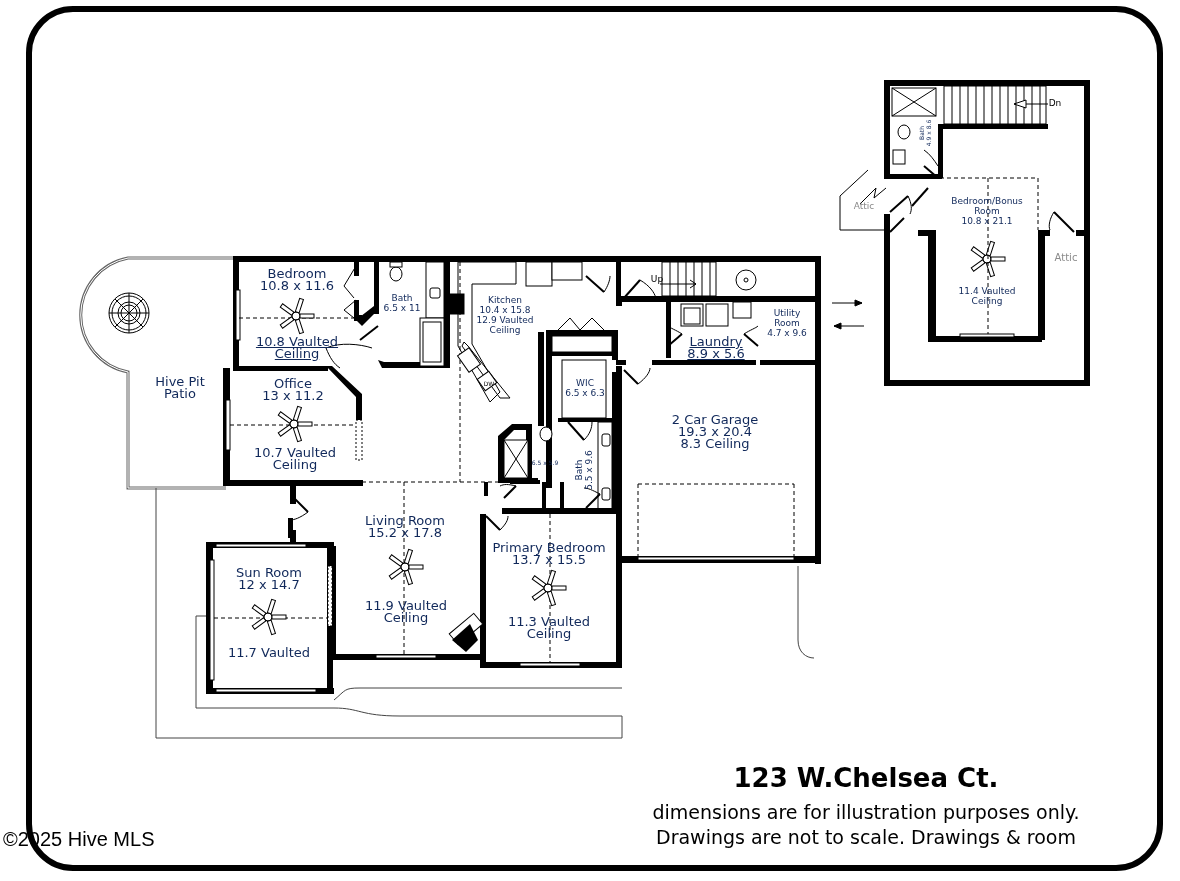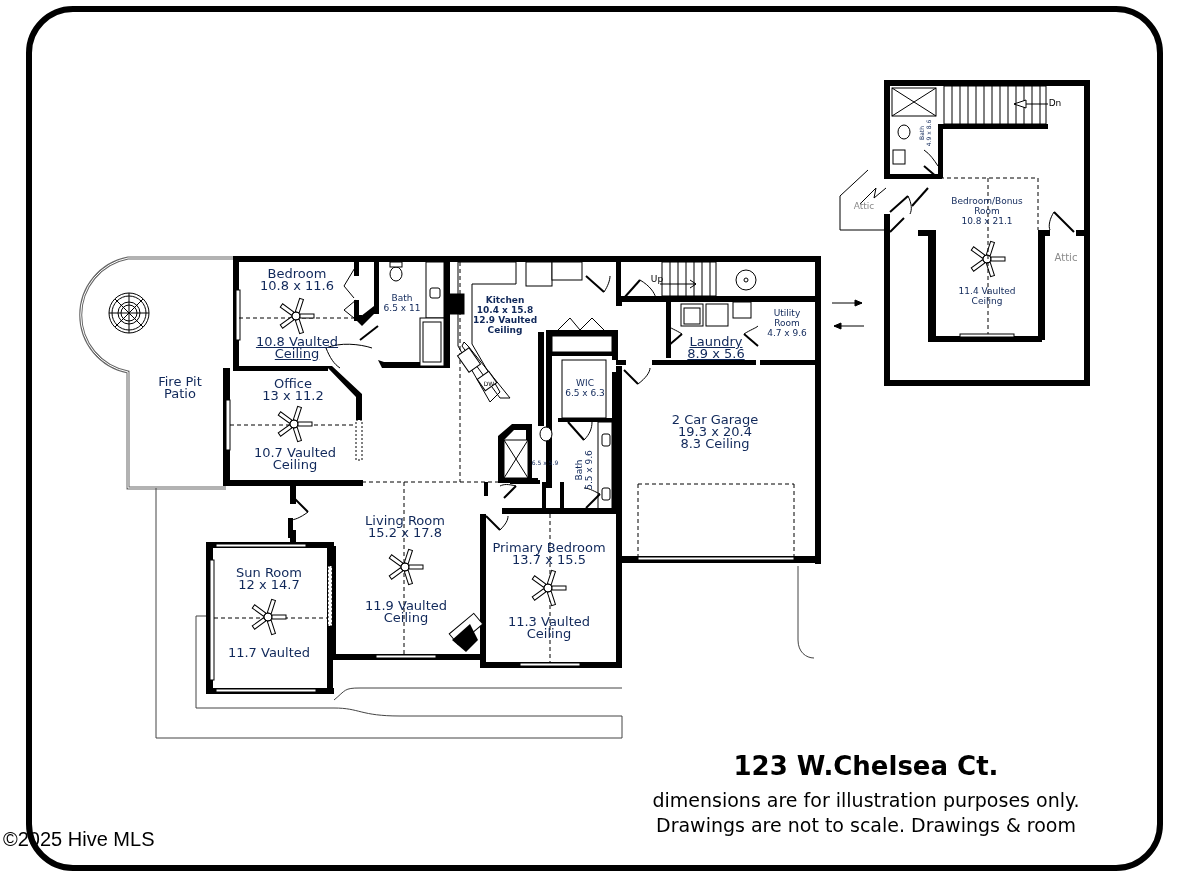--- a/index.html
+++ b/index.html
@@ -3,21 +3,21 @@
   <meta charset="utf-8">
   <style>
     html, body { margin: 0; padding: 0; background: #ffffff; }
     body { width: 1180px; height: 881px; position: relative; overflow: hidden; font-family: "DejaVu Sans", sans-serif; }
     #canvas { position: absolute; left: 0; top: 0; width: 1180px; height: 881px; }
     .room-label { position: absolute; text-align: center; color: #10285a; font-family: "DejaVu Sans", sans-serif; font-size: 13px; line-height: 12px; white-space: nowrap; transform: translateX(-50%); }
     .room-label.small { font-size: 9px; line-height: 10px; }
     .room-label.tiny { font-size: 6px; line-height: 7px; }
     .room-label.gray { color: #8a8a8a; font-size: 10px; }
     .title-block { position: absolute; left: 600px; top: 750px; width: 532px; text-align: center; }
-    .title { font-family: "DejaVu Sans", sans-serif; font-weight: bold; font-size: 26px; color: #000; line-height: 32px; }
+    .title { font-family: "DejaVu Sans", sans-serif; font-weight: bold; font-size: 26px; color: #000; line-height: 32px; margin-top: 12px; }
     .disclaimer { font-family: "DejaVu Sans", sans-serif; font-size: 19px; color: #000; line-height: 25px; margin-top: 6px; }
     .copyright { position: absolute; left: 3px; top: 828px; font-family: "Liberation Sans", sans-serif; font-size: 20px; color: #000; letter-spacing: 0px; }
   </style>
 </head>
 <body>
 
 <svg id="canvas" width="1180" height="881" viewBox="0 0 1180 881" xmlns="http://www.w3.org/2000/svg">
 
   <rect x="29" y="9" width="1131" height="859" rx="44" ry="44" fill="none" stroke="#000" stroke-width="6"></rect>
 
@@ -377,21 +377,21 @@
 </div>
 
 <div>
   <div class="room-label small" style="left:402px; top:293px;">
     <div>Bath</div>
     <div>6.5 x 11</div>
   </div>
 </div>
 
 <div>
-  <div class="room-label small" style="left:505px; top:295px;font-weight:bold;">
+  <div class="room-label small" style="left:505px; top:295px;">
     <div>Kitchen</div>
     <div>10.4 x 15.8</div>
     <div>12.9 Vaulted</div>
     <div>Ceiling</div>
   </div>
 </div>
 
 <div>
   <div class="room-label small" style="left:787px; top:308px;">
     <div>Utility</div>
@@ -402,21 +402,21 @@
 
 <div>
   <div class="room-label" style="left:716px; top:336px;text-decoration:underline;">
     <div>Laundry</div>
     <div>8.9 x 5.6</div>
   </div>
 </div>
 
 <div>
   <div class="room-label" style="left:180px; top:376px;">
-    <div>Fire Pit</div>
+    <div>Hive Pit</div>
     <div>Patio</div>
   </div>
 </div>
 
 <div>
   <div class="room-label" style="left:293px; top:378px;">
     <div>Office</div>
     <div>13 x 11.2</div>
   </div>
   <div class="room-label" style="left:295px; top:447px;">

